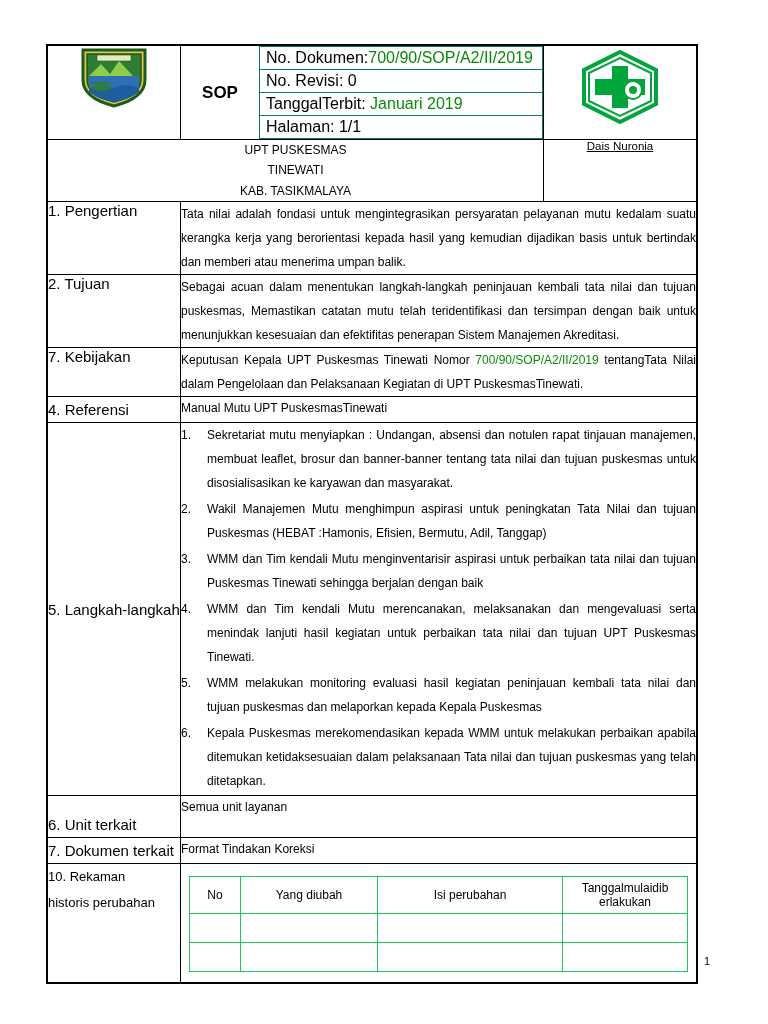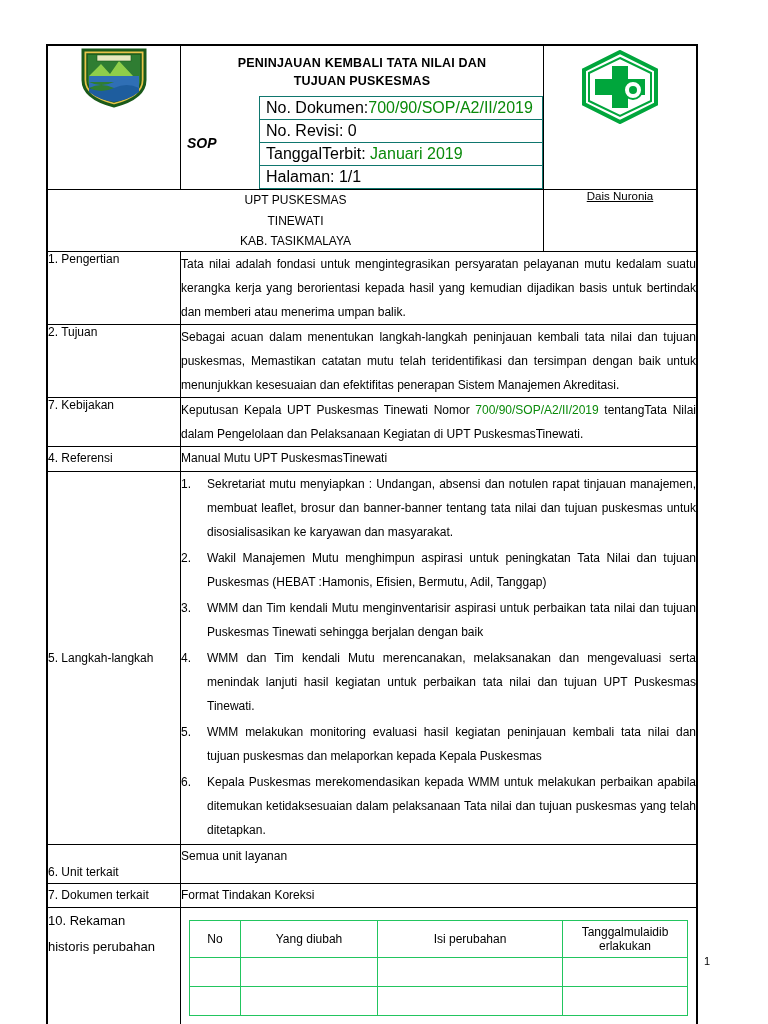--- a/index.html
+++ b/index.html
@@ -74,25 +74,24 @@
     font-size: 16px;
     padding: 2px 6px;
     height: 17px;
     vertical-align: middle;
   }
   table.sopgrid td.sopword {
     width: 66px;
     border-left: none;
     border-top: none;
     border-bottom: none;
-    text-align: left;
+    text-align: center;
     font-weight: bold;
-    font-size: 14px;
-    vertical-align: middle;
-    font-style: italic;
+    font-size: 17px;
+    vertical-align: middle;
   }
   .green {
     color: #0a8a0a;
   }
   .hdr-right-cell {
     width: 152px;
     text-align: center;
     vertical-align: middle;
   }
   .cross-logo {
@@ -115,21 +114,21 @@
     padding-bottom: 10px;
     font-size: 11.5px;
   }
   .sign-name {
     text-decoration: underline;
     white-space: nowrap;
   }
   
   .label-cell {
     width: 146px;
-    font-size: 12px;
+    font-size: 15px;
     padding: 8px 6px 8px 8px;
     vertical-align: middle;
   }
   .content-cell {
     font-size: 12px;
     padding: 6px 8px 6px 8px;
     text-align: justify;
     line-height: 2.0;
   }
   .content-cell.tight {
@@ -202,24 +201,20 @@
               <path d="M10 8 H64 V34 Q64 49 37 56 Q10 49 10 34 Z" fill="#2f7d32" stroke="#1a5a1a" stroke-width="1.5"></path>
               <path d="M12 30 L24 18 L33 28 L42 15 L56 30 Z" fill="#8fce4a"></path>
               <rect x="12" y="30" width="50" height="6" fill="#2f6fb5"></rect>
               <path d="M12 36 q12 6 25 0 q13 -6 25 0 v6 q-12 6 -25 0 q-13 -6 -25 0 Z" fill="#2f6fb5"></path>
               <path d="M12 42 q12 6 25 0 q13 -6 25 0 v4 Q52 54 37 56 Q22 54 12 46 Z" fill="#1e5d9e"></path>
               <rect x="20" y="9" width="34" height="6" fill="#e8e8c0" stroke="#1a5a1a" stroke-width="0.6"></rect>
             </svg>
           </div>
         </td>
         <td class="hdr-center-cell">
-          <div class="hdr-title">
-            <div>PENINJAUAN KEMBALI TATA NILAI DAN</div>
-            <div>TUJUAN PUSKESMAS</div>
-          </div>
           <table class="sopgrid">
             <tbody>
                   <tr>
               <td class="sopword" rowspan="4">SOP</td>
               <td>
                 <span>No. Dokumen:</span><span class="green">700/90/SOP/A2/II/2019</span>
               </td>
             </tr>
             <tr>
               <td>

